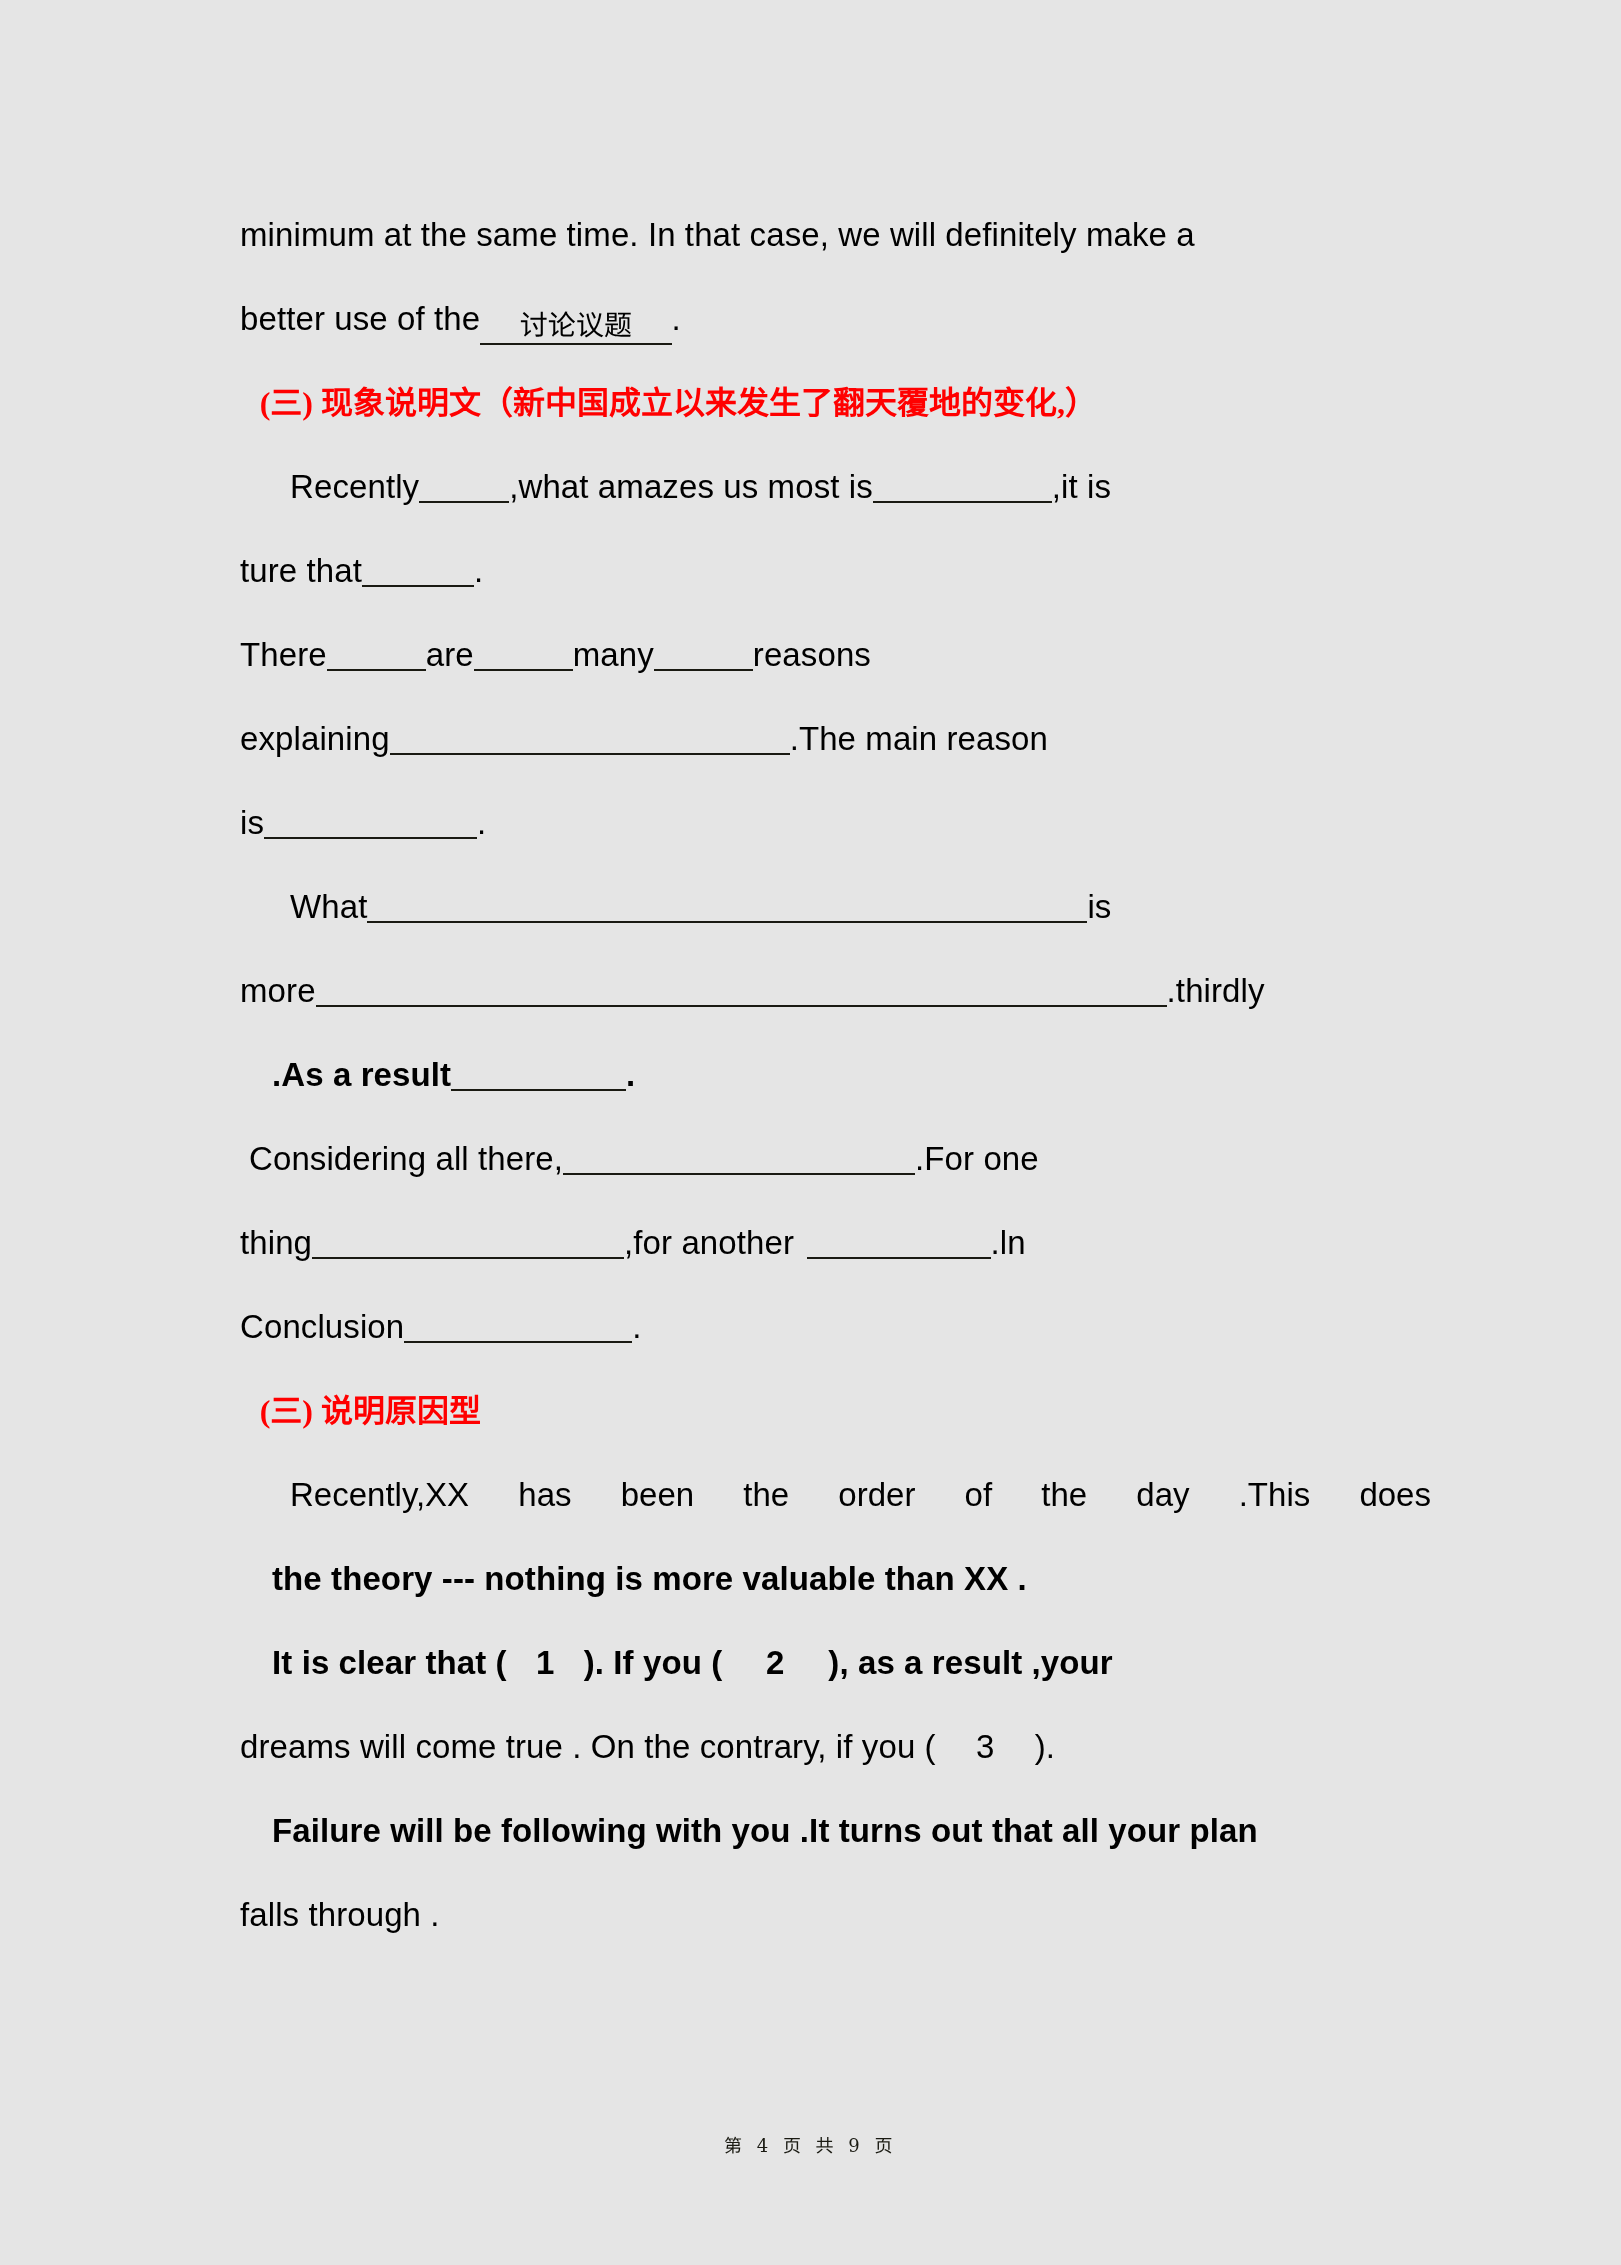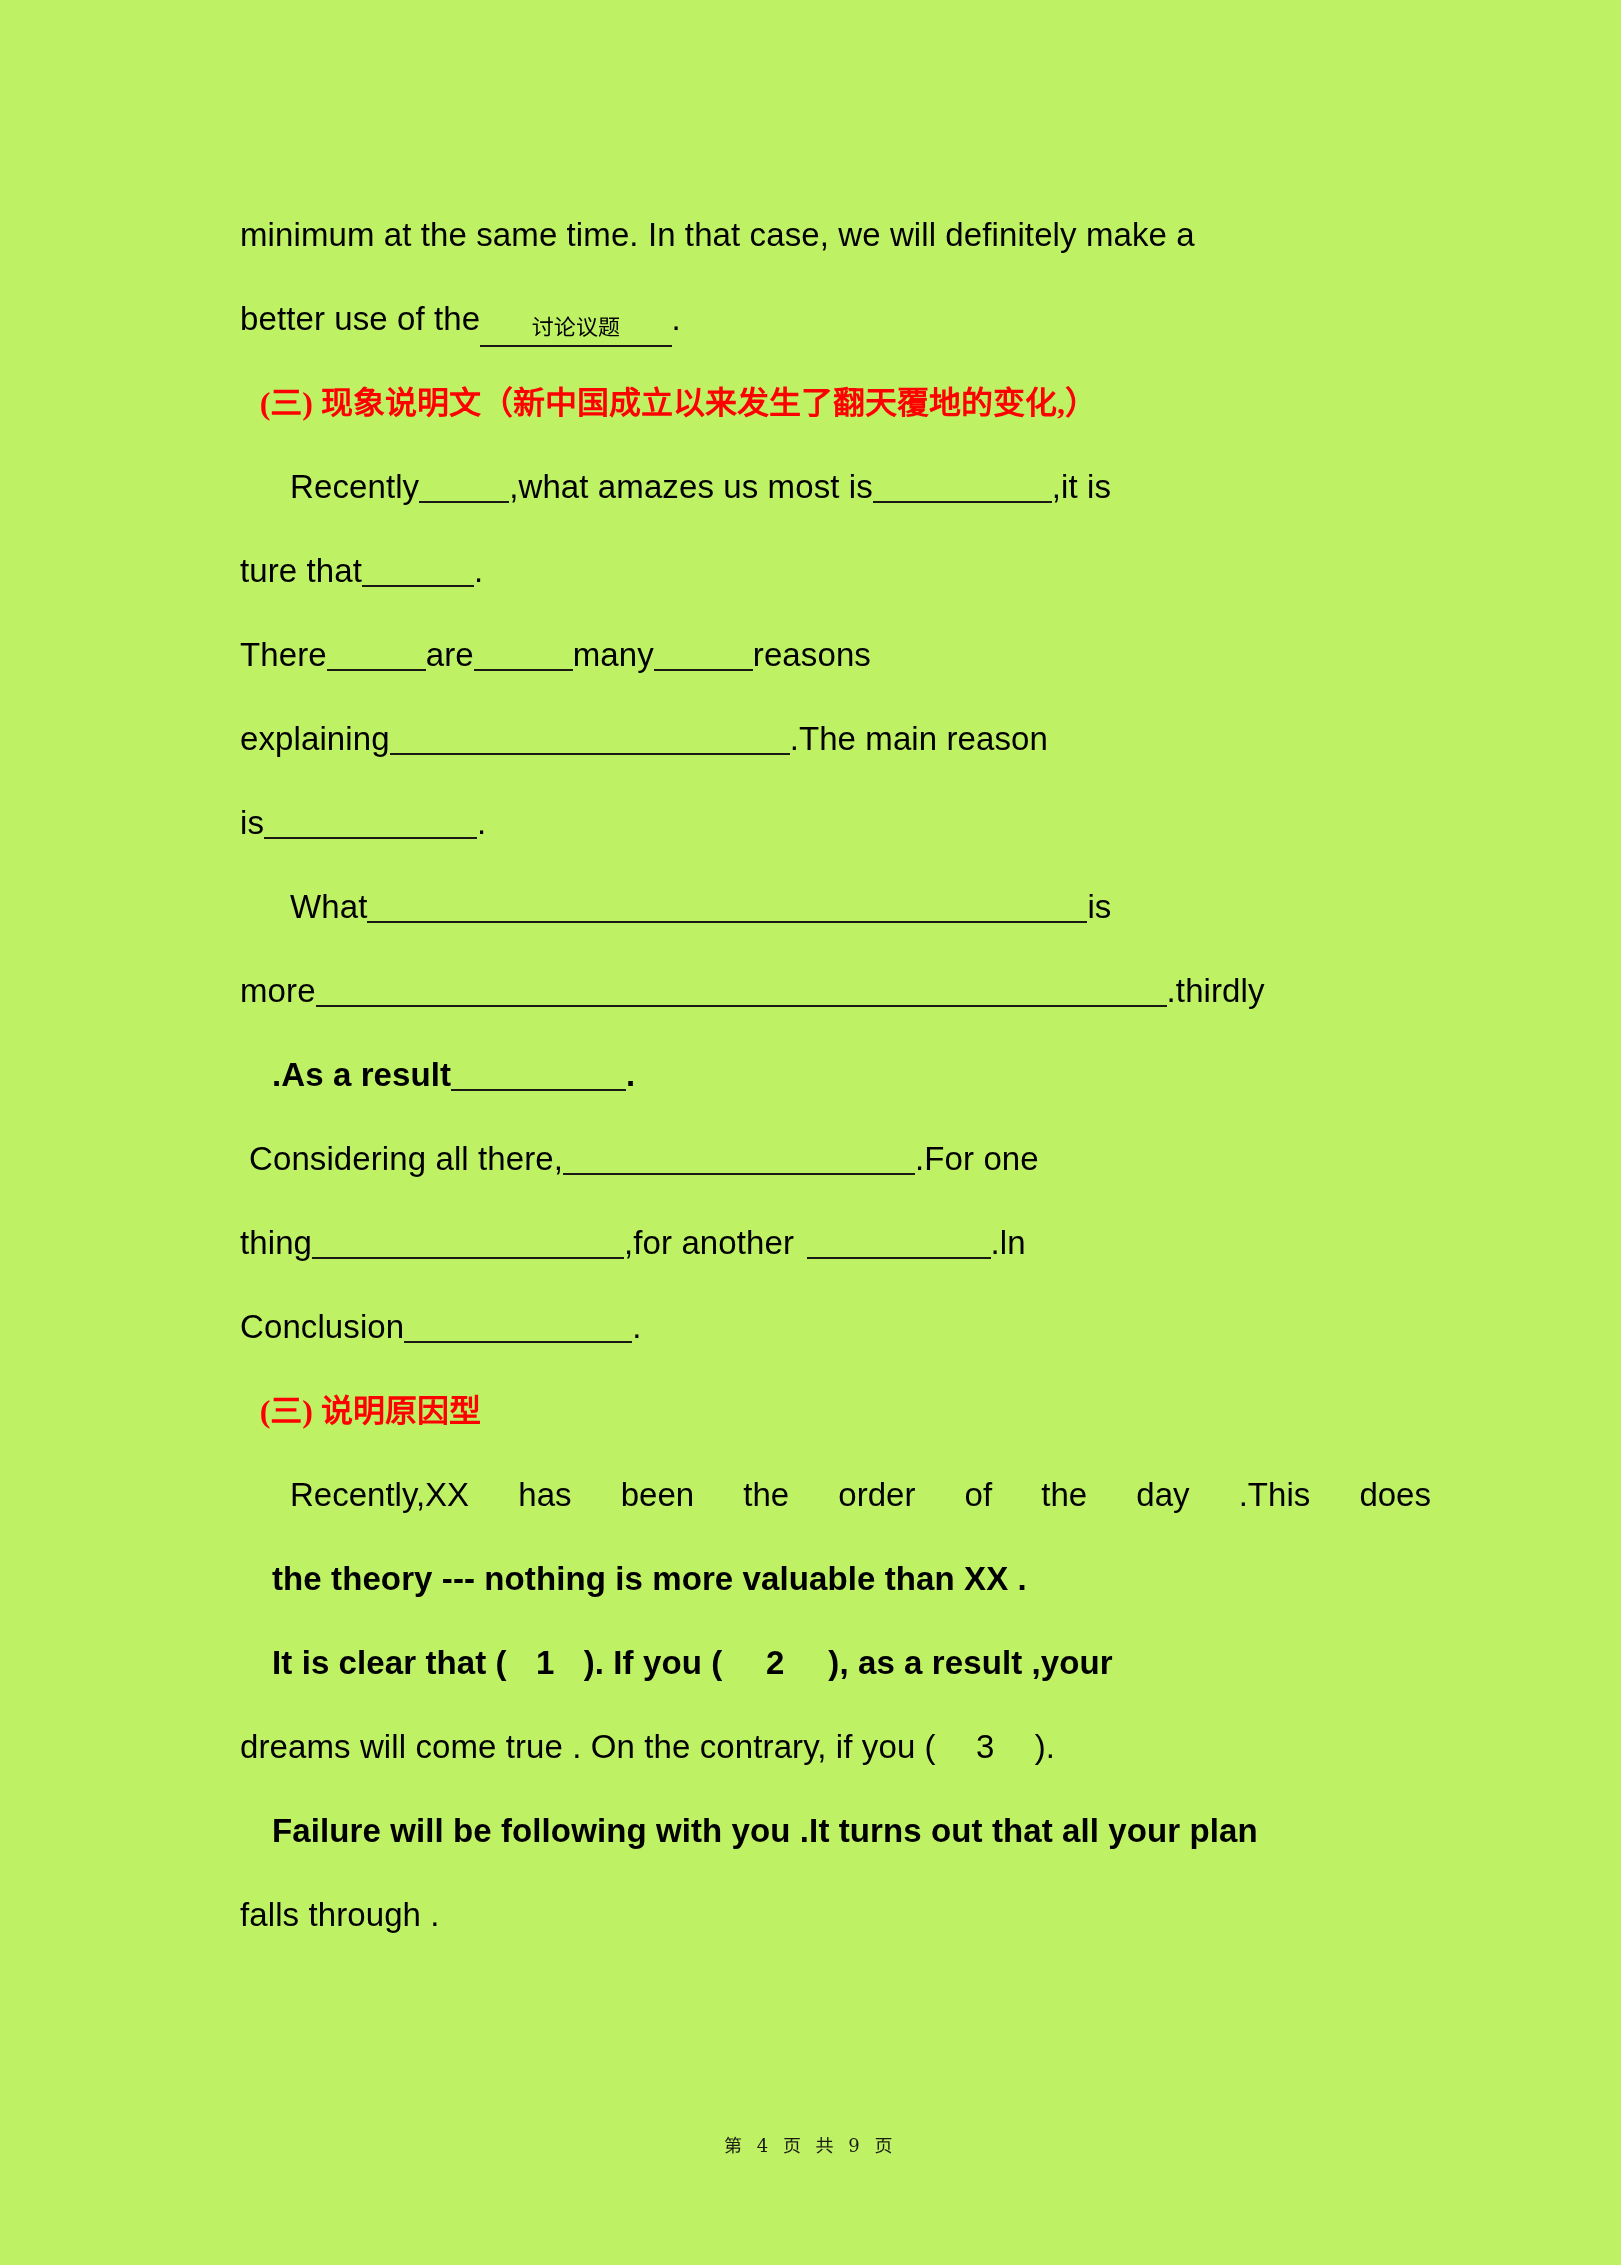--- a/index.html
+++ b/index.html
@@ -6,21 +6,21 @@
   html, body {
     margin: 0;
     padding: 0;
     background: #ffffff;
   }
 
   .page {
     position: relative;
     width: 1621px;
     height: 2266px;
-    background: #bef264;
+    background: #e5e5e5;
     margin: 0 auto;
     overflow: hidden;
     font-family: "Liberation Sans", "DejaVu Sans", sans-serif;
     color: #000000;
   }
 
   .content {
     position: absolute;
     left: 240px;
     top: 193px;
@@ -43,21 +43,21 @@
     vertical-align: -5.4px;
     height: 27px;
   }
 
   .blank-filled {
     display: inline-block;
     border-bottom: 2.2px solid #1a1a12;
     text-align: center;
     vertical-align: -5.4px;
     font-family: "DejaVu Serif", "Liberation Serif", serif;
-    font-size: 22px;
+    font-size: 28px;
     line-height: 30px;
     padding: 0 7.2px 1.8px 7.2px;
   }
 
   
   .heading-red {
     color: #FF0000;
     font-family: "DejaVu Serif", "Liberation Serif", serif;
     font-weight: bold;
     font-size: 32px;

